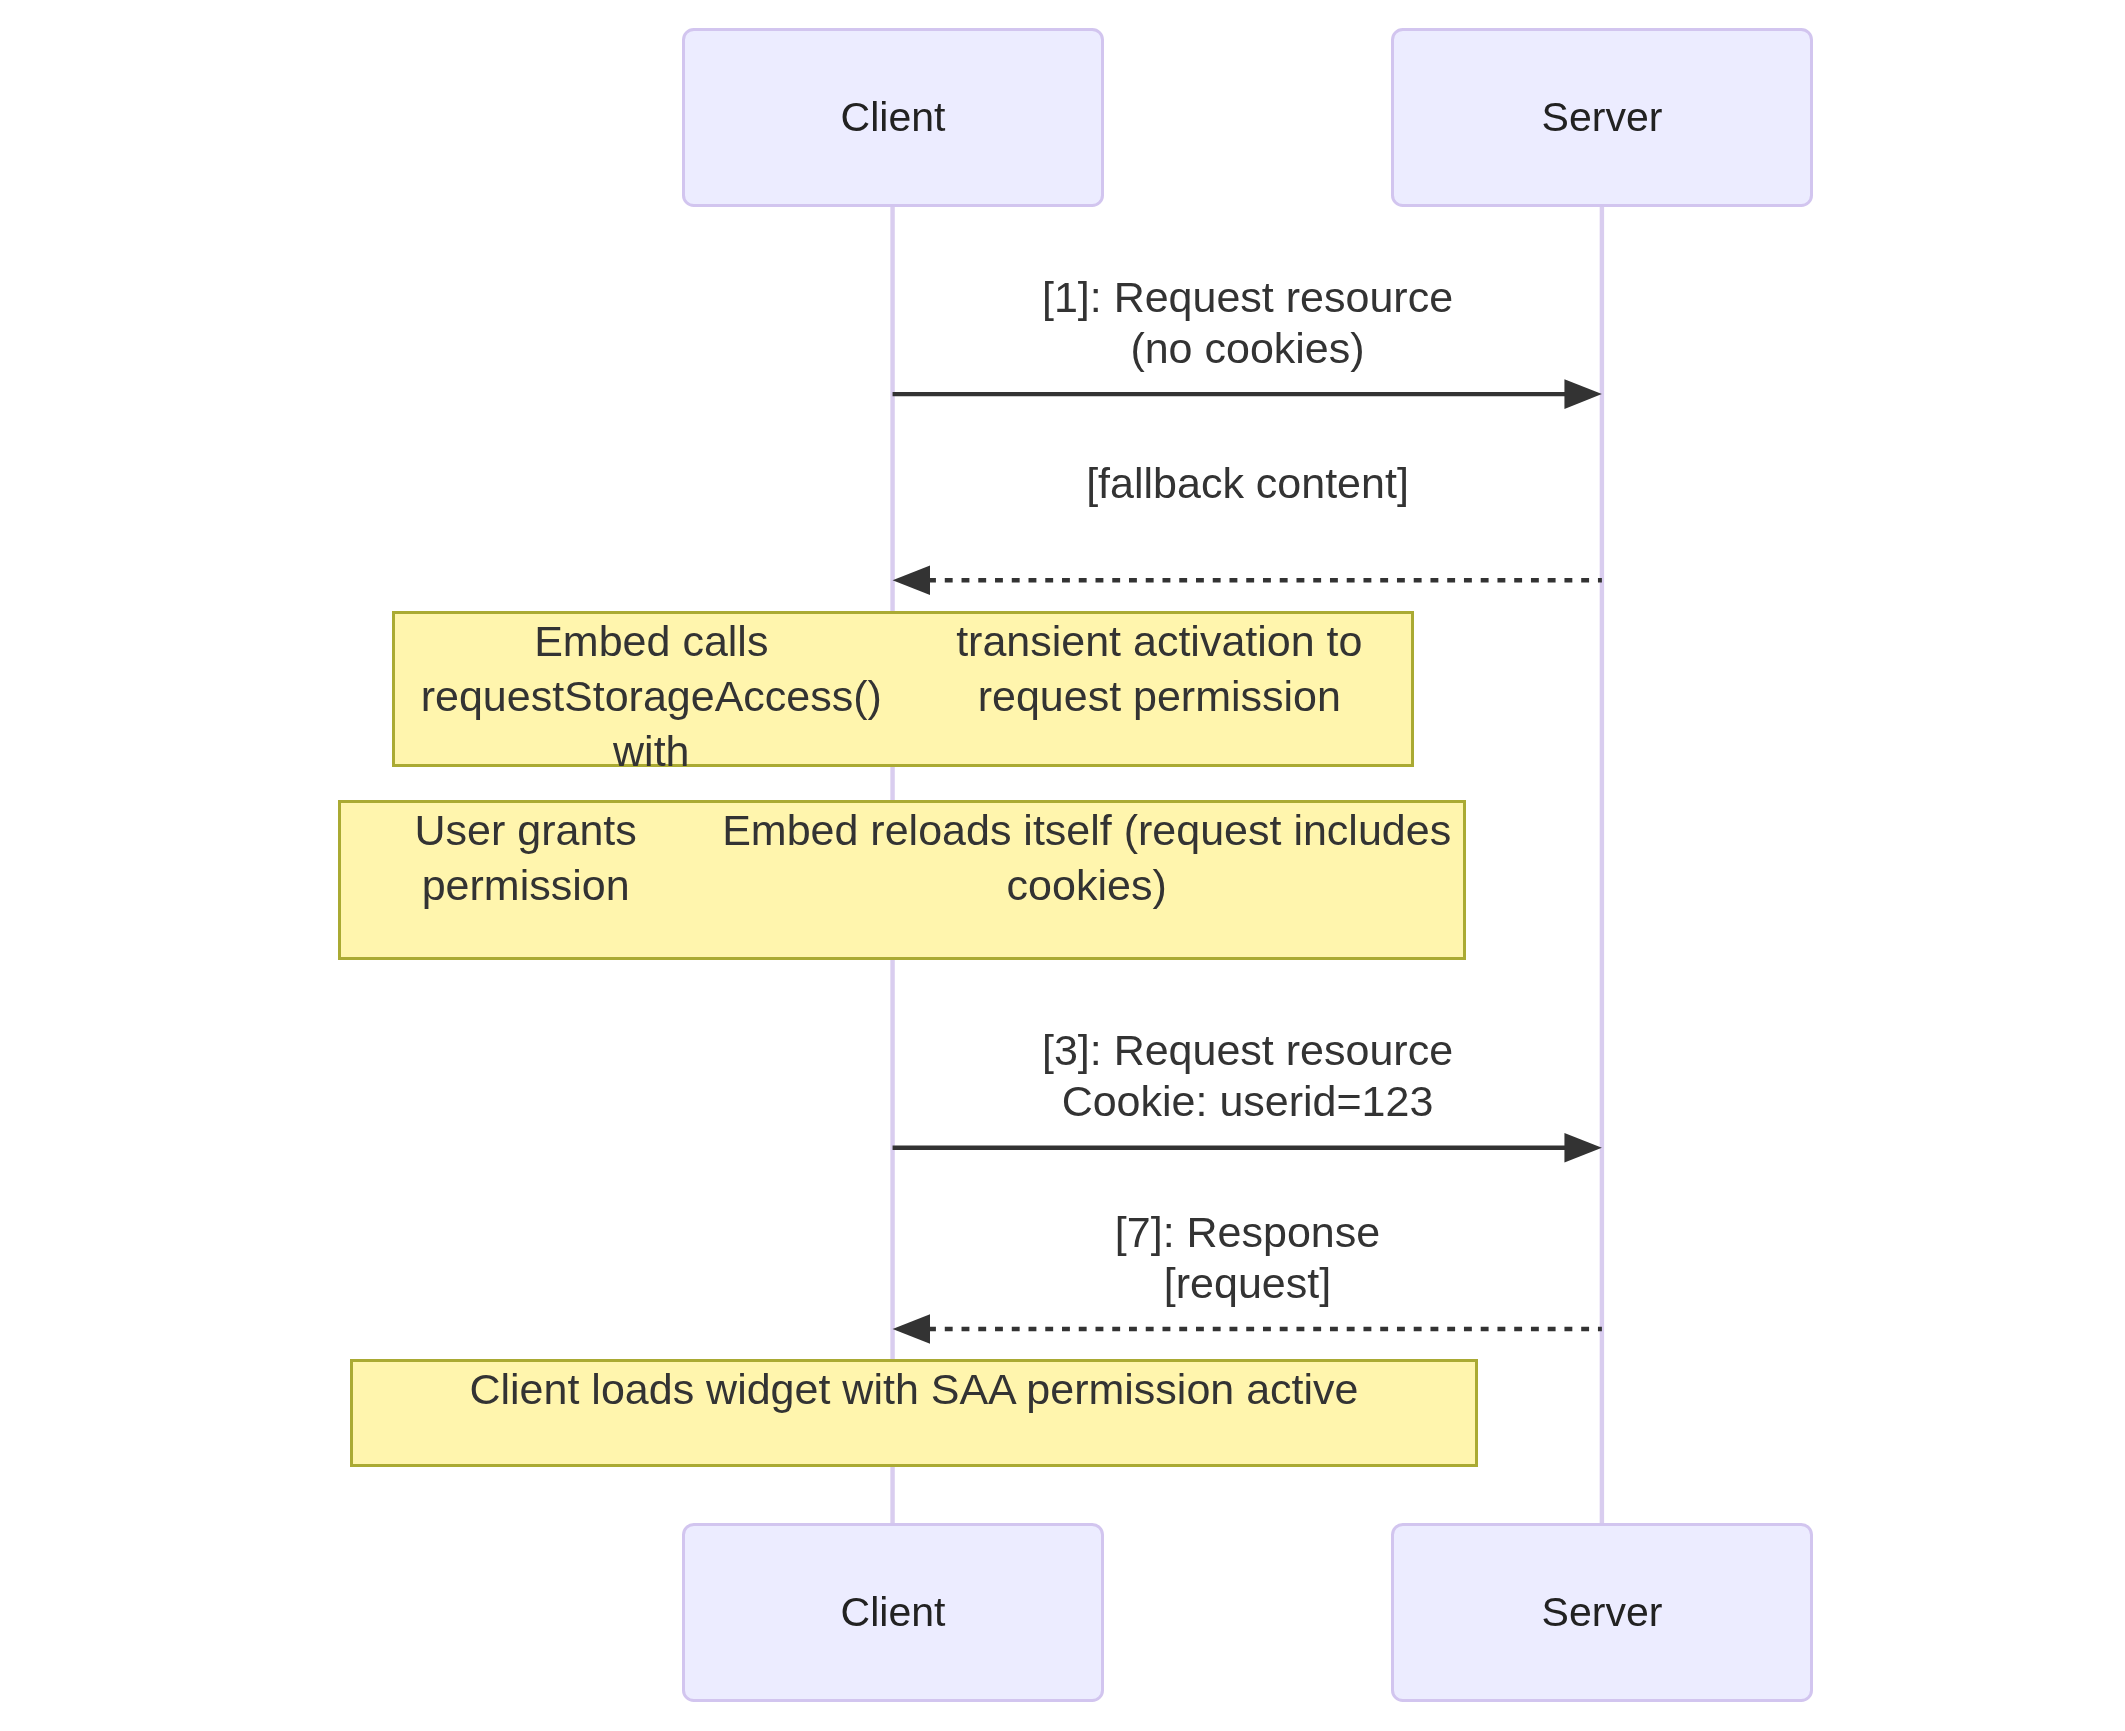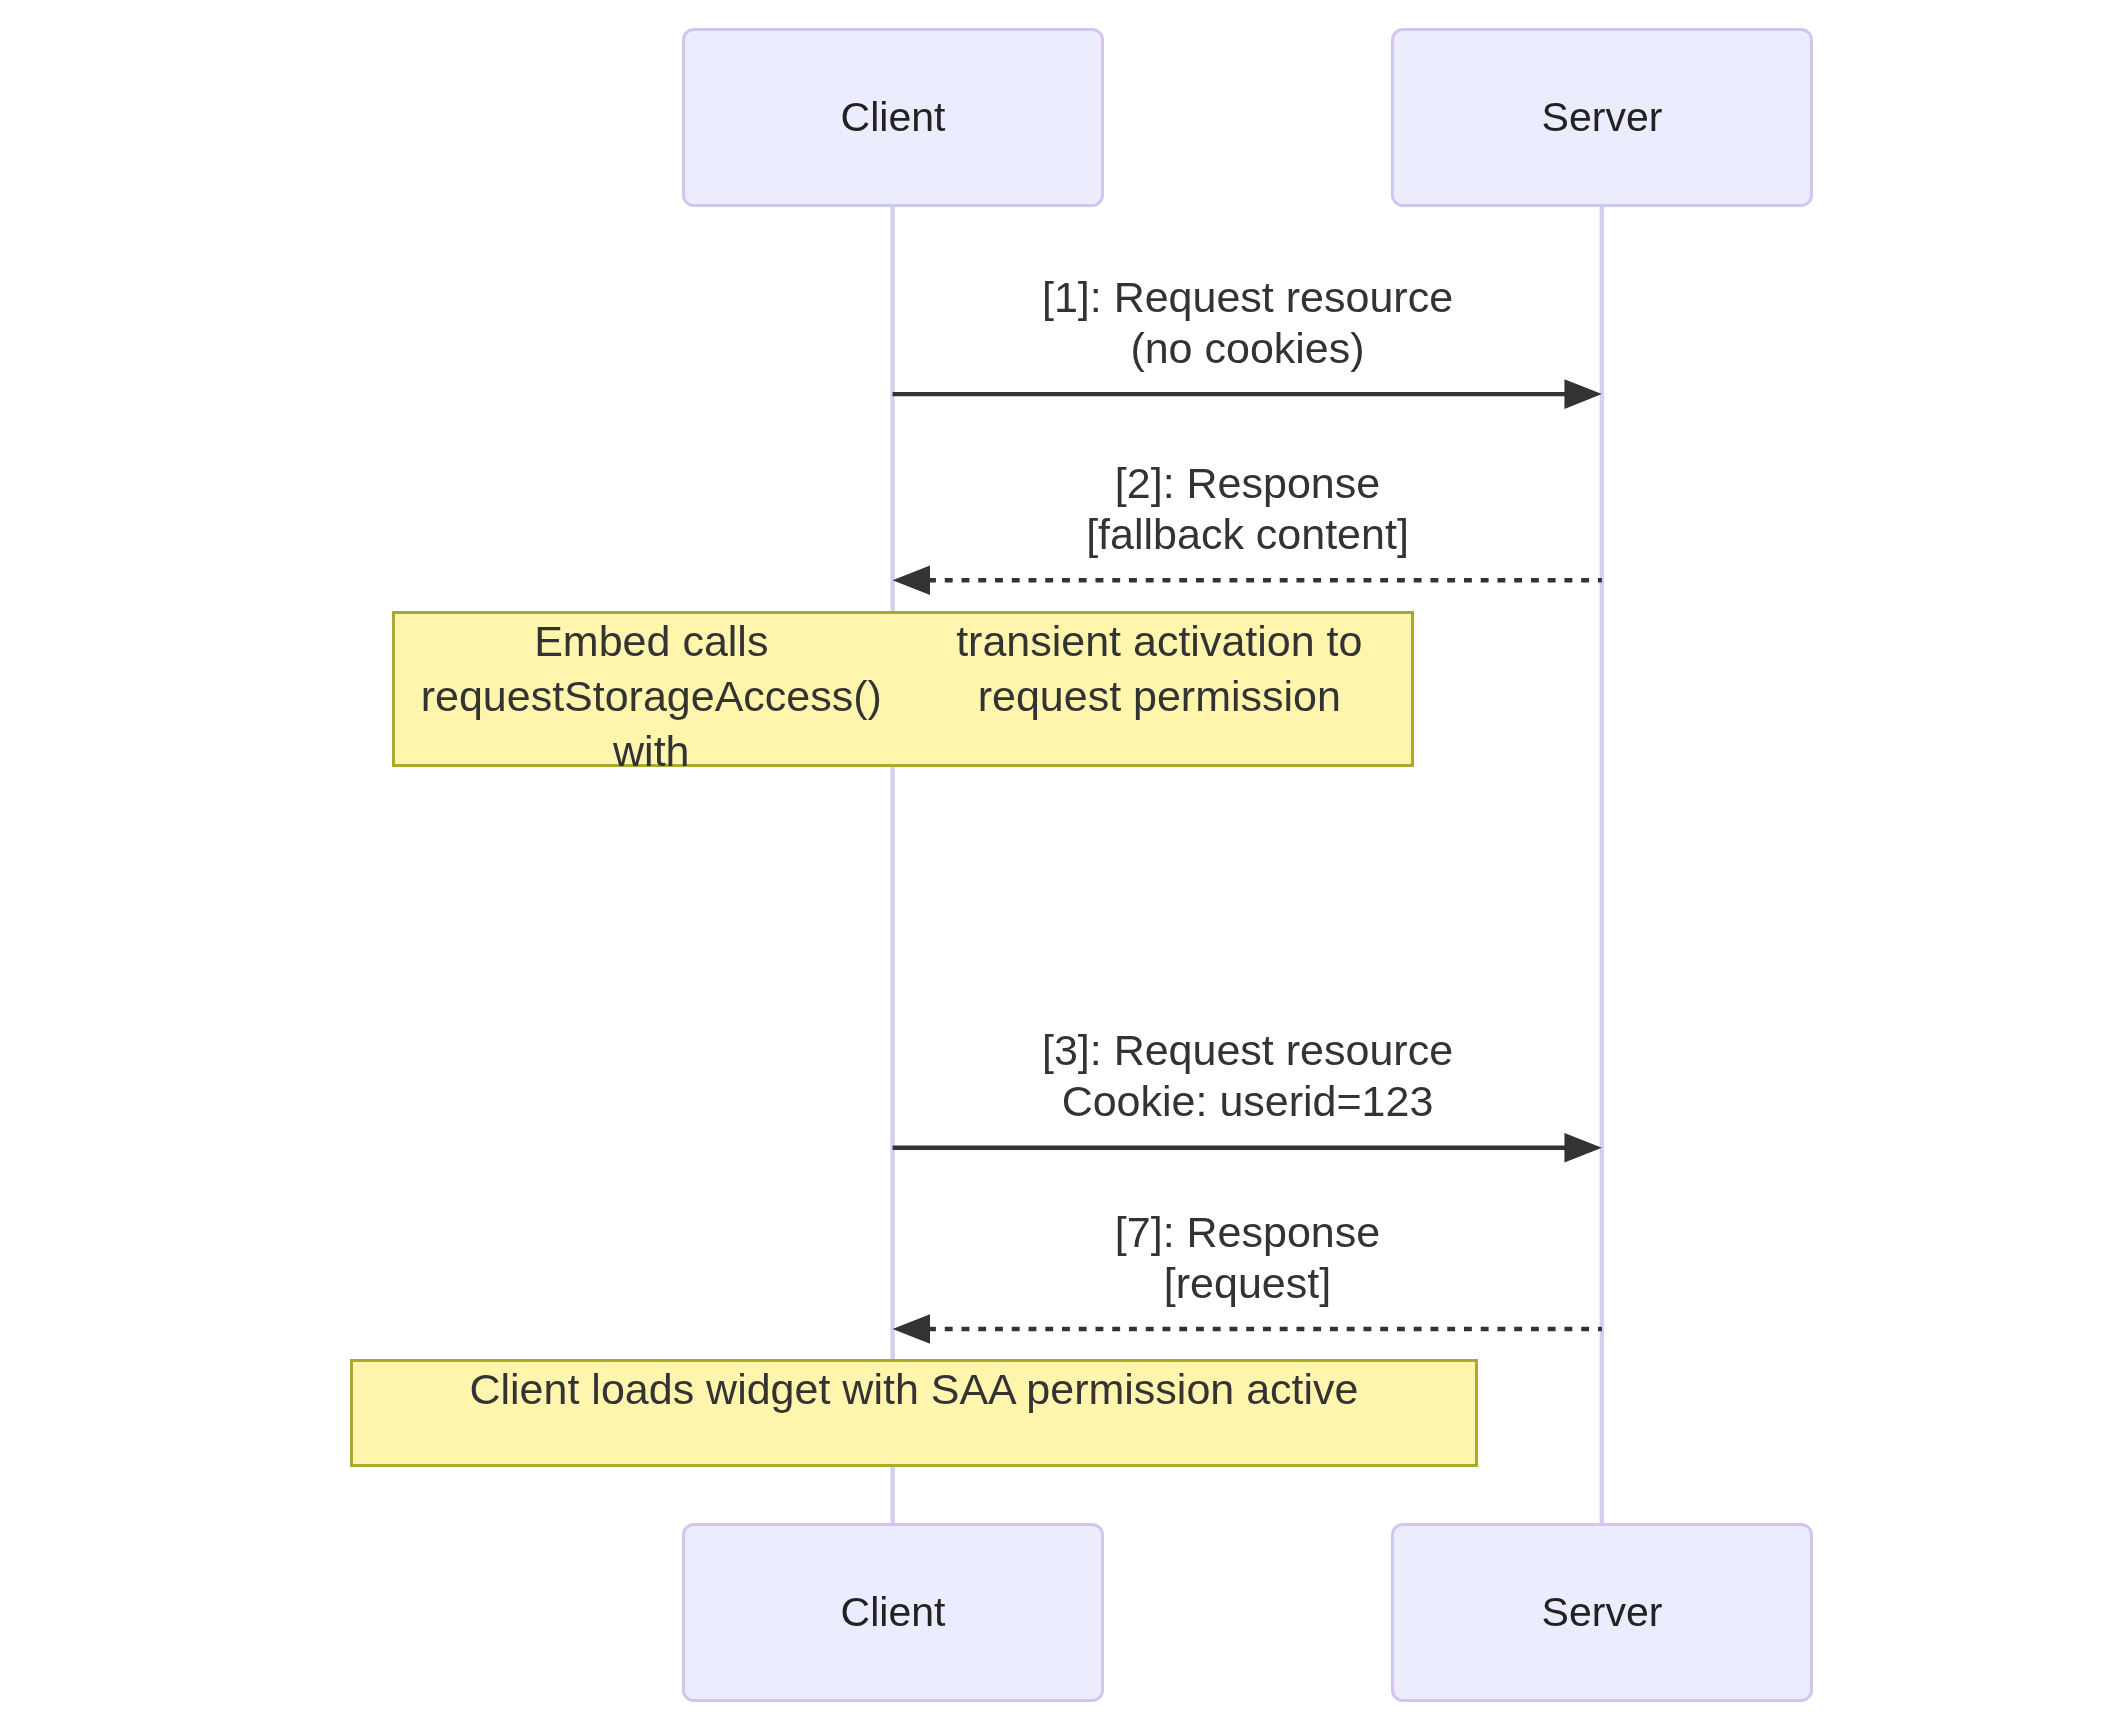--- a/index.html
+++ b/index.html
@@ -91,39 +91,42 @@
   <div class="actor-box" style="left:1391px; top:27.6px;">
     <span>Server</span>
   </div>
 
   <div class="msg" style="top:272px;">
     <div>[1]: Request resource</div>
     <div>(no cookies)</div>
   </div>
 
   <div class="msg" style="top:458px;">
-    <div>[2]: Response</div>
     <div>[fallback content]</div>
   </div>
 
   <div class="msg" style="top:1025px;">
     <div>[3]: Request resource</div>
     <div>Cookie: userid=123</div>
   </div>
 
   <div class="msg" style="top:1207px;">
     <div>[7]: Response</div>
     <div>[request]</div>
   </div>
 
   <div class="note" style="left:392px; top:611px; width:1022px; height:156px;">
     <div>Embed calls requestStorageAccess() with</div>
     <div>transient activation to request permission</div>
   </div>
 
+  <div class="note" style="left:338px; top:800px; width:1128px; height:160px;">
+    <div>User grants permission</div>
+    <div>Embed reloads itself (request includes cookies)</div>
+  </div>
 
   <div class="note" style="left:350px; top:1359px; width:1128px; height:108px;">
     <div>Client loads widget with SAA permission active</div>
   </div>
 
   <div class="actor-box" style="left:682px; top:1523px;">
     <span>Client</span>
   </div>
   <div class="actor-box" style="left:1391px; top:1523px;">
     <span>Server</span>

